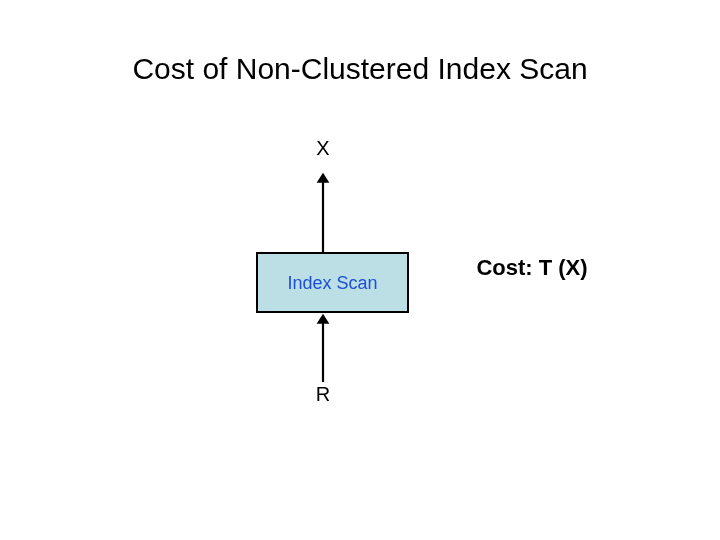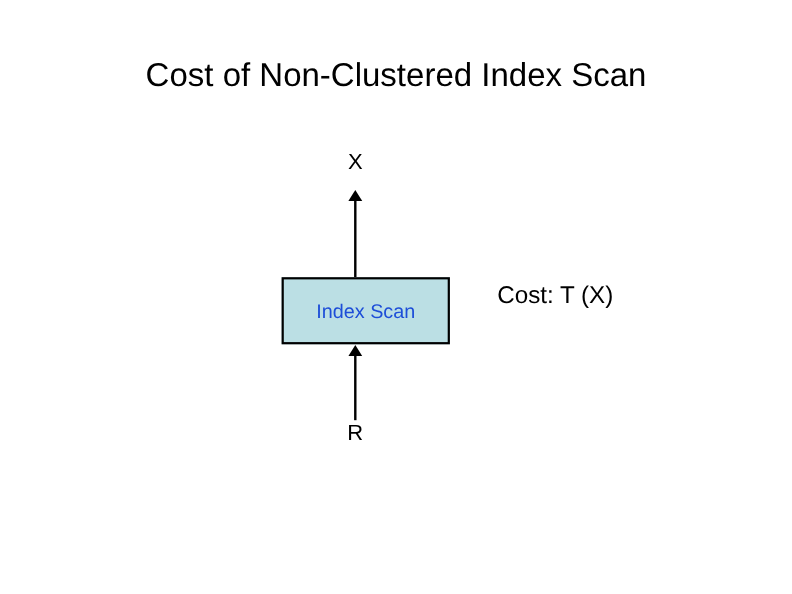--- a/index.html
+++ b/index.html
@@ -63,22 +63,24 @@
     top: 266px;
     width: 136px;
     text-align: center;
     font-size: 21px;
     line-height: 27px;
   }
   #label-cost {
     left: 452px;
     top: 254px;
     width: 160px;
+    text-align: center;
     font-size: 22px;
     line-height: 28px;
+    font-weight: bold;
   }
   #index-scan-box {
     position: absolute;
     left: 256px;
     top: 252px;
     width: 153px;
     height: 61px;
     background: #bbdfe4;
     border: 2px solid #000000;
     box-sizing: border-box;

